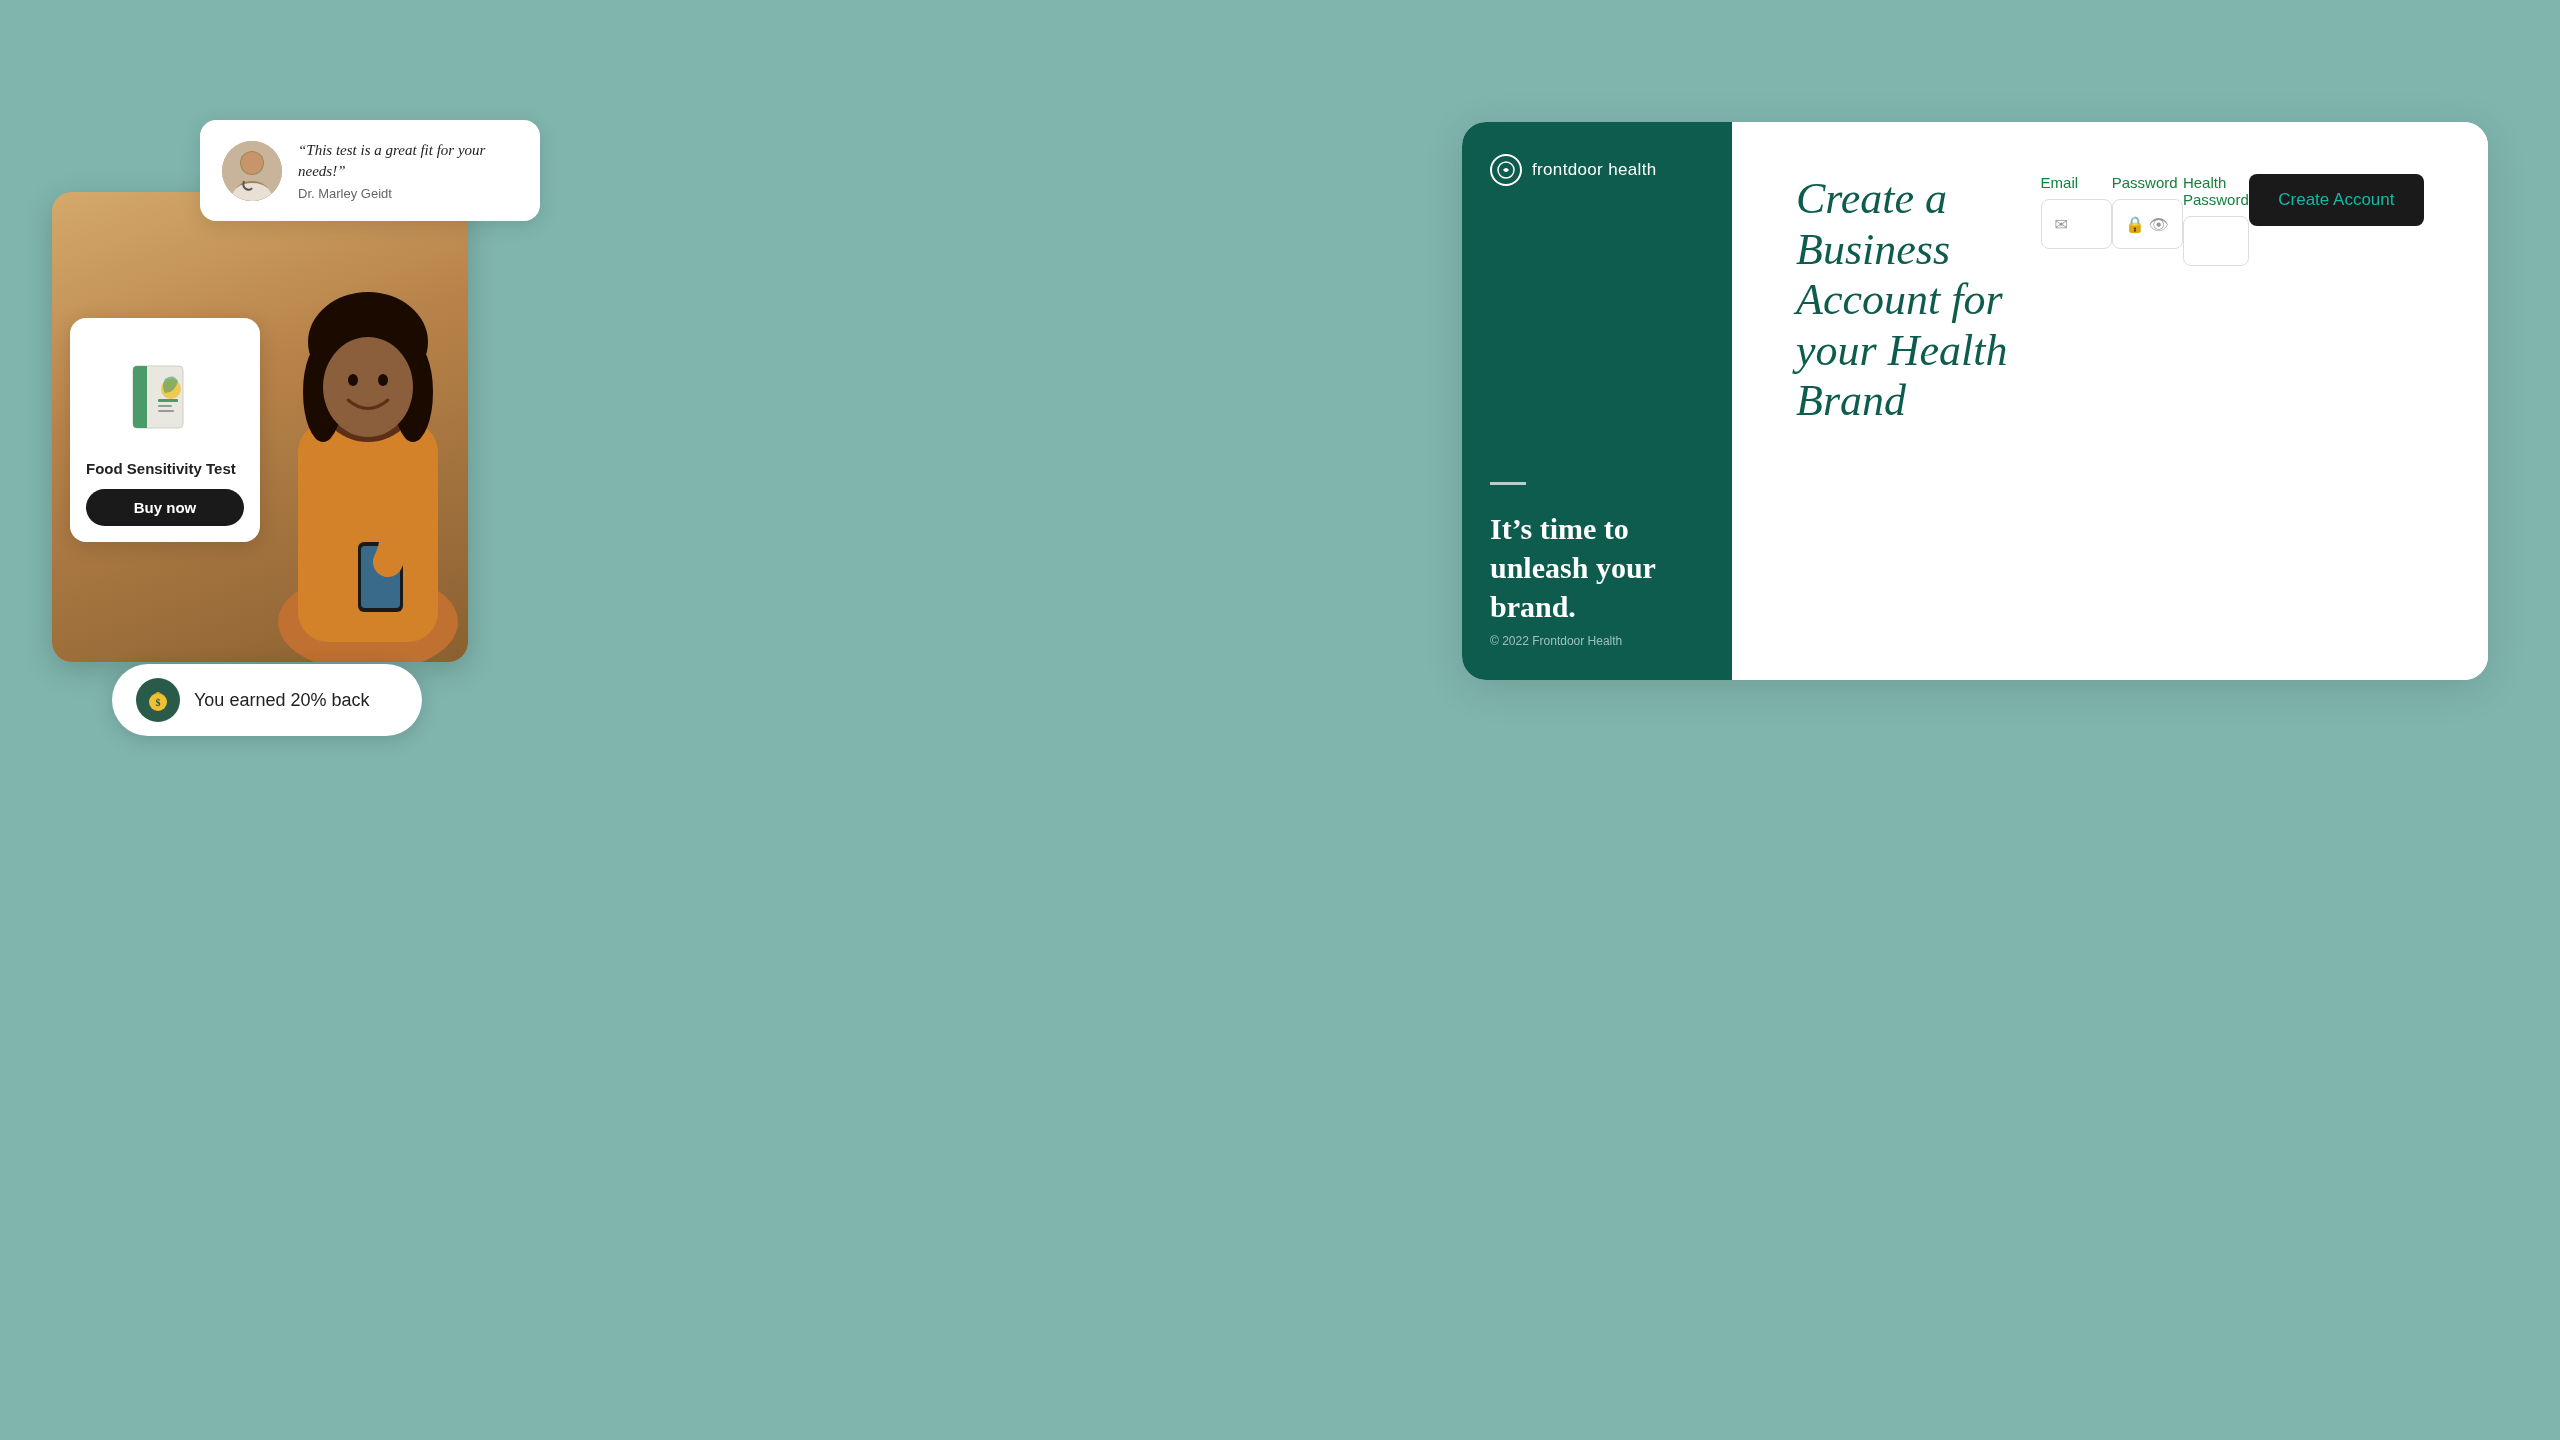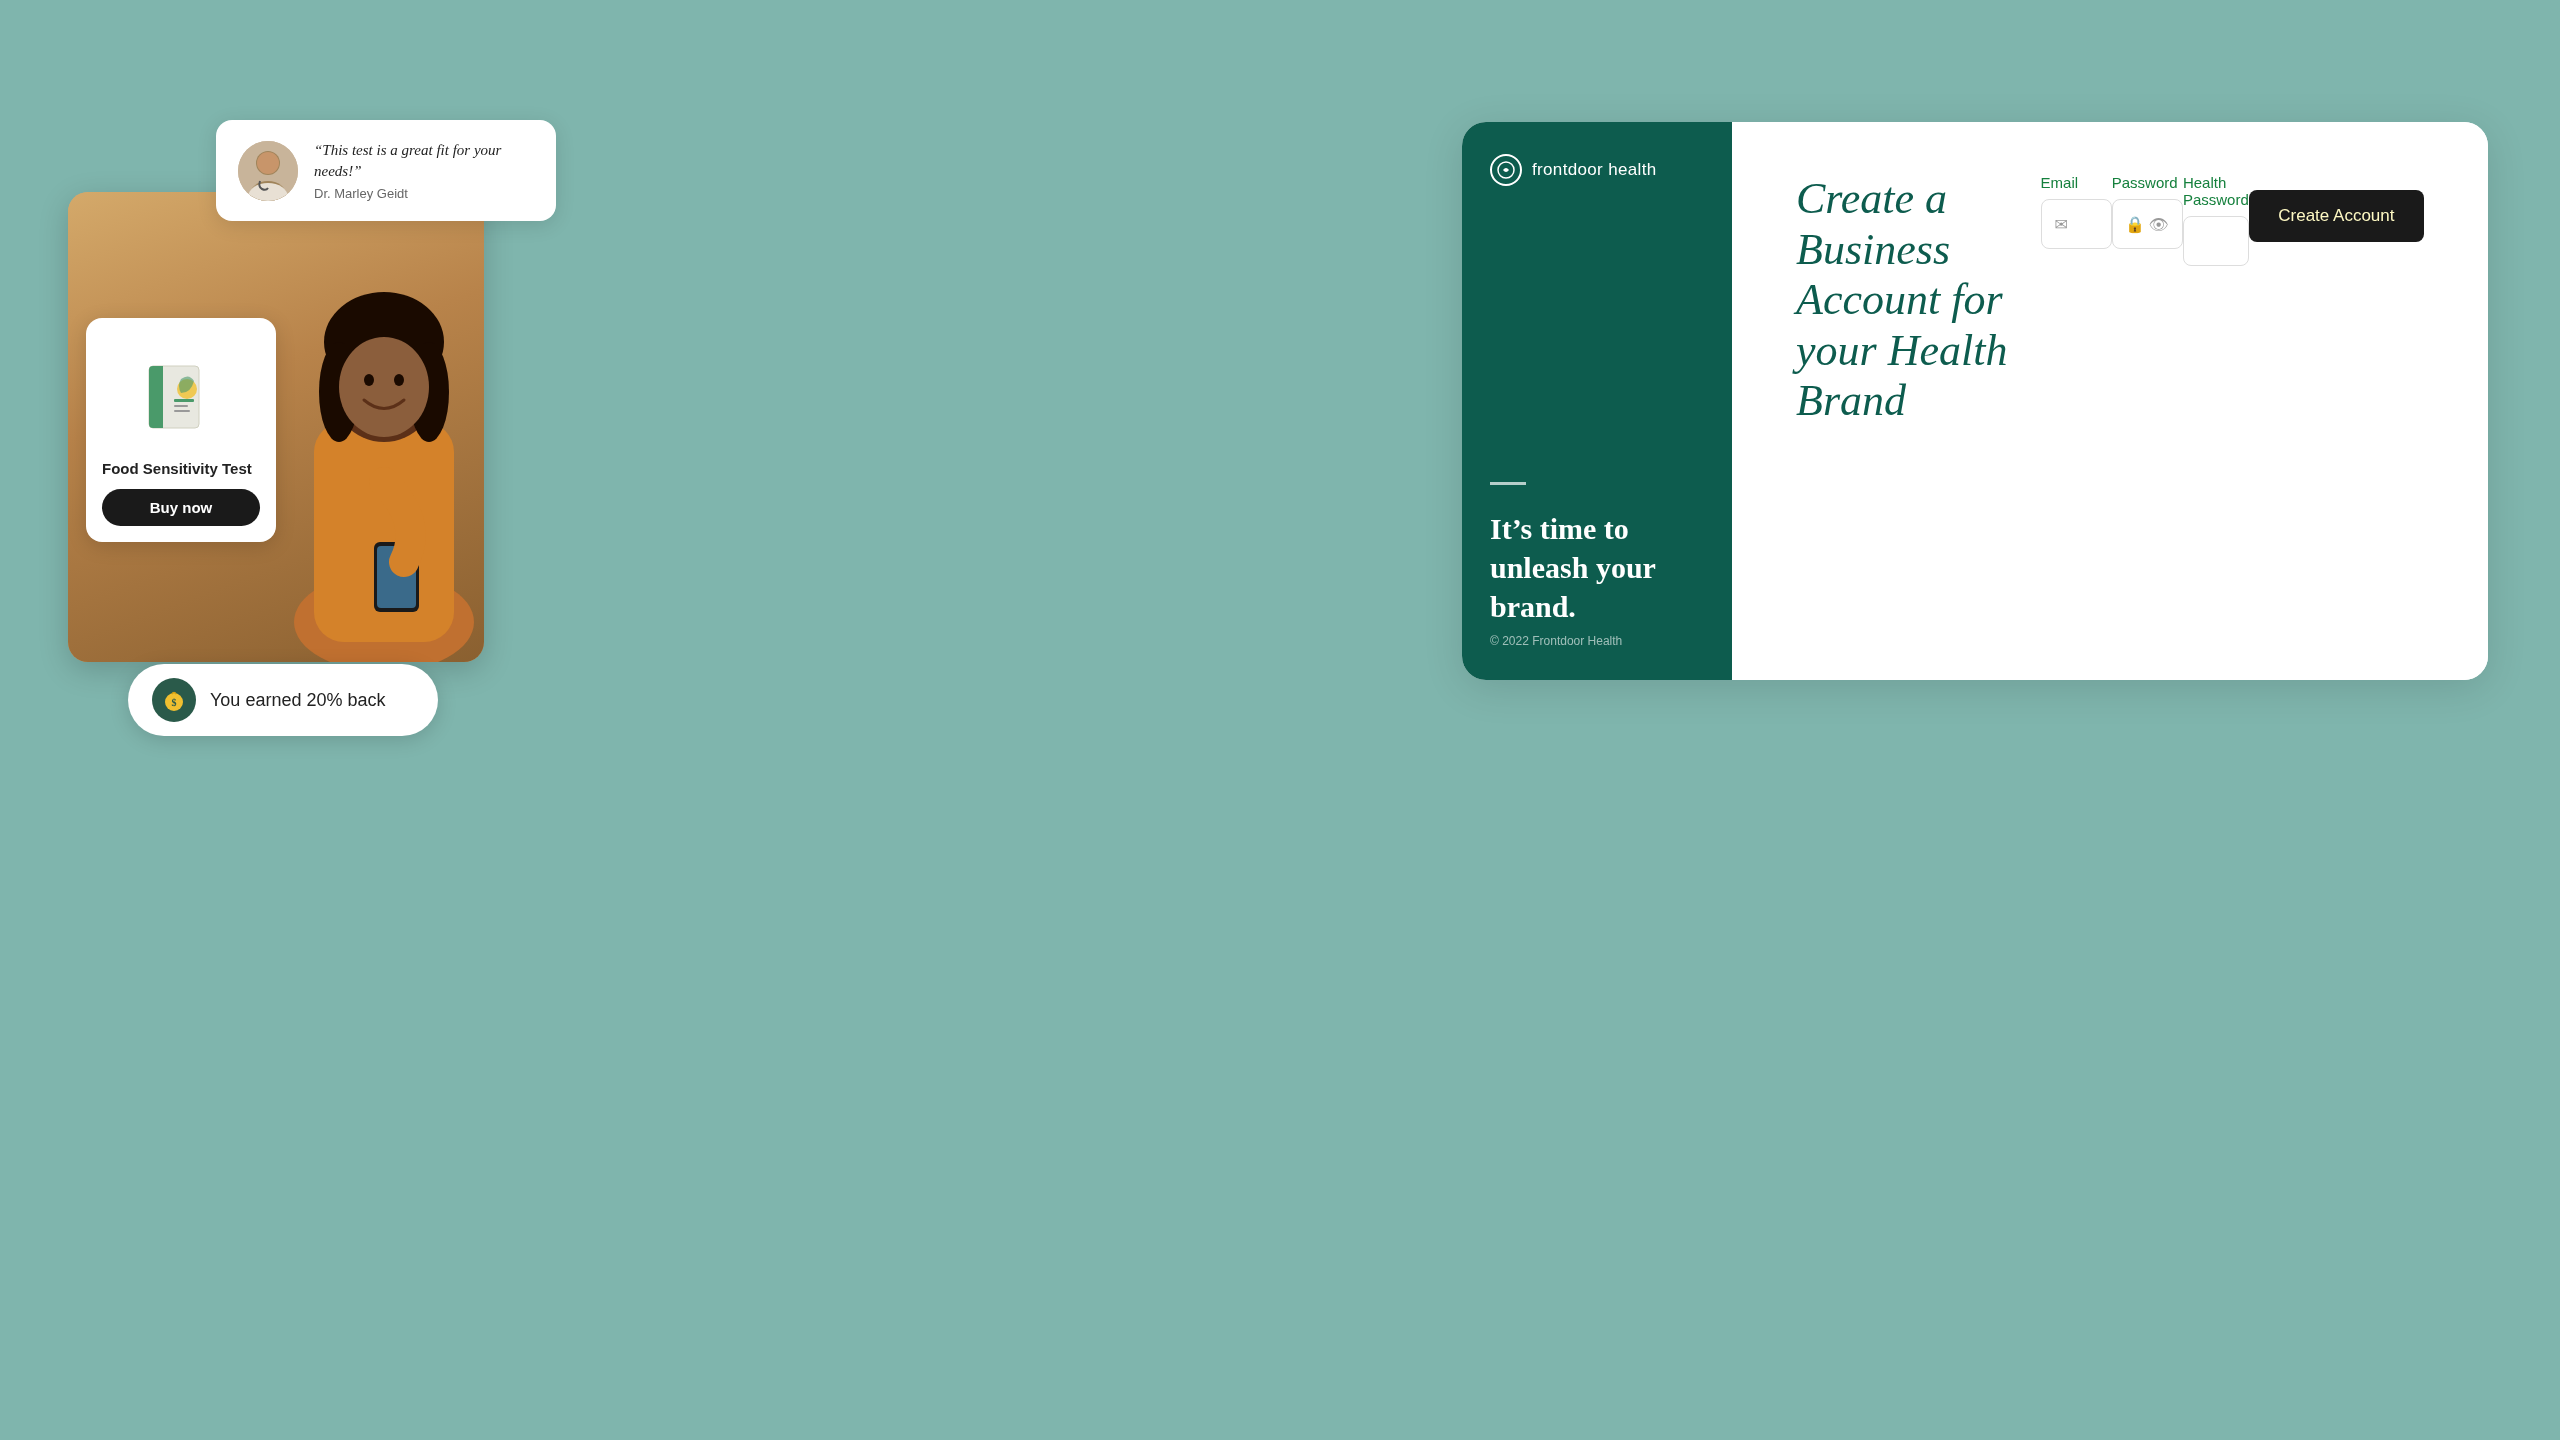--- a/index.html
+++ b/index.html
@@ -9,21 +9,21 @@
       height: 1440px;
       background-color: #7fb5ad;
       font-family: Georgia, 'Times New Roman', serif;
       overflow: hidden;
       position: relative;
     }
 
     
     .left-area {
       position: absolute;
-      left: 68px;
+      left: 52px;
       top: 120px;
       width: 490px;
       height: 640px;
     }
 
     
     .doctor-card {
       position: absolute;
       top: 0;
       left: 148px;
@@ -288,28 +288,28 @@
       top: 50%;
       transform: translateY(-50%);
       color: #999;
       font-size: 16px;
       cursor: pointer;
     }
     .create-btn {
       width: 100%;
       height: 52px;
       background: #1a1a1a;
-      color: #fef9c3;
+      color: #14b8a6;
       border: none;
       border-radius: 8px;
       font-size: 17px;
       font-family: Arial, sans-serif;
       font-weight: 500;
       cursor: pointer;
-      margin-top: 16px;
+      margin-top: 0;
       margin-bottom: 16px;
     }
 
     
     .pkg-box {
       width: 85px;
       height: 85px;
     }
   </style>
 </head>

